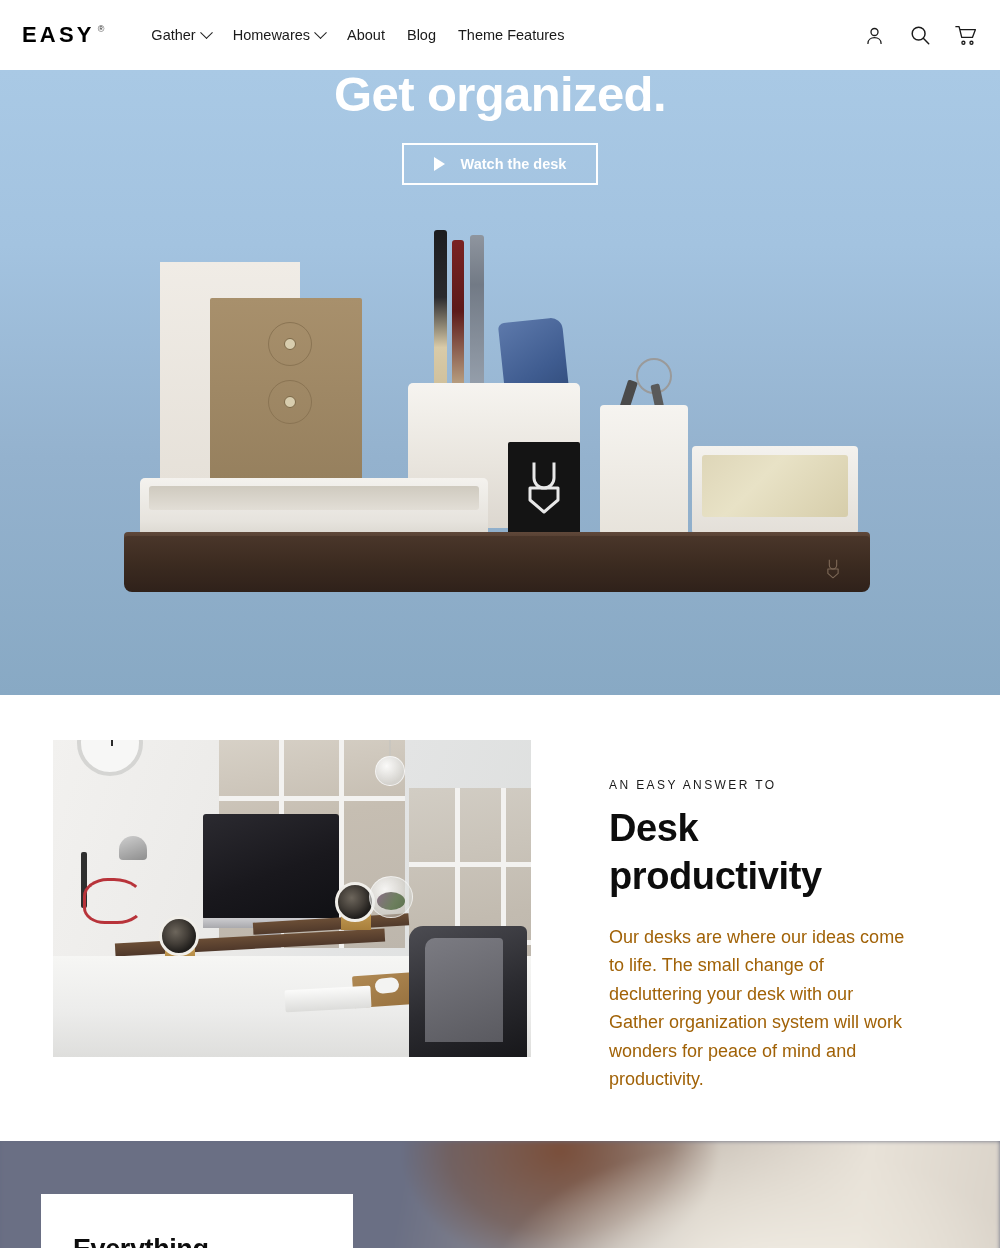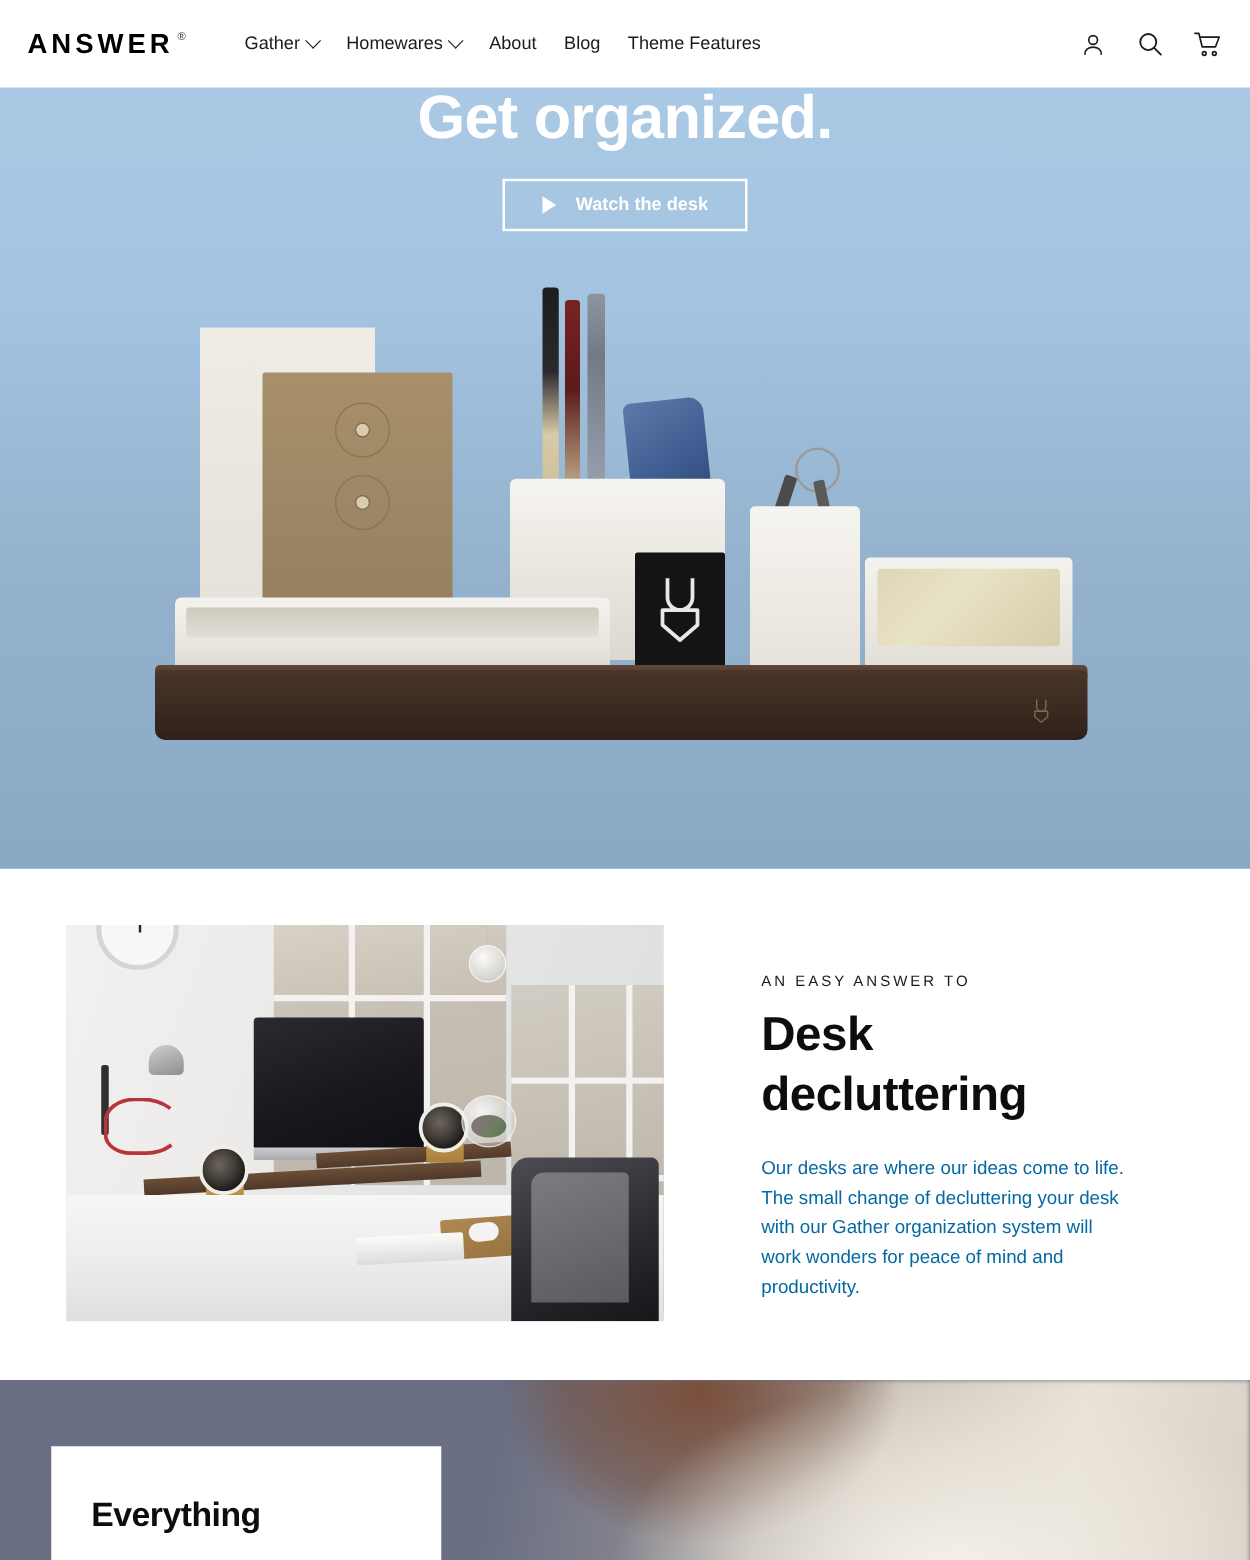--- a/index.html
+++ b/index.html
@@ -324,23 +324,23 @@
   }
   .feature-title {
     font-size: 38px;
     font-weight: bold;
     line-height: 1.25;
     letter-spacing: -0.4px;
     color: #0d0d0d;
     margin-bottom: 23px;
   }
   .feature-body {
-    font-size: 15px;
+    font-size: 18px;
     line-height: 1.58;
-    color: #0369a1;
+    color: #a16207;
   }
 
   
   .bottom {
     position: relative;
     height: 148px;
     background: #666b80;
     overflow: hidden;
   }
   .bottom-photo {
@@ -366,21 +366,21 @@
     color: #0d0d0d;
   }
 </style>
 </head>
 <body>
 
 <div class="page">
 
   <header class="header">
     <a class="brand" href="#">
-      <span class="brand-word">ANSWER</span>
+      <span class="brand-word">EASY</span>
       <span class="brand-reg">®</span>
     </a>
 
     <nav class="nav">
       <a class="nav-item" href="#">
         <span>Gather</span>
         <i class="chev"></i>
       </a>
       <a class="nav-item" href="#">
         <span>Homewares</span>
@@ -504,21 +504,21 @@
       <div class="terrarium-plant"></div>
       <div class="mousepad"></div>
       <div class="mouse"></div>
       <div class="keyboard"></div>
       <div class="chair"></div>
       <div class="chair-mesh"></div>
     </div>
 
     <div class="feature-text">
       <div class="eyebrow">AN EASY ANSWER TO</div>
-      <h2 class="feature-title">Desk decluttering</h2>
+      <h2 class="feature-title">Desk productivity</h2>
       <p class="feature-body">Our desks are where our ideas come to life. The small change of decluttering your desk with our Gather organization system will work wonders for peace of mind and productivity.</p>
     </div>
   </section>
 
   <section class="bottom">
     <div class="bottom-photo"></div>
     <div class="bottom-card">
       <div class="bottom-card-title">Everything</div>
     </div>
   </section>

